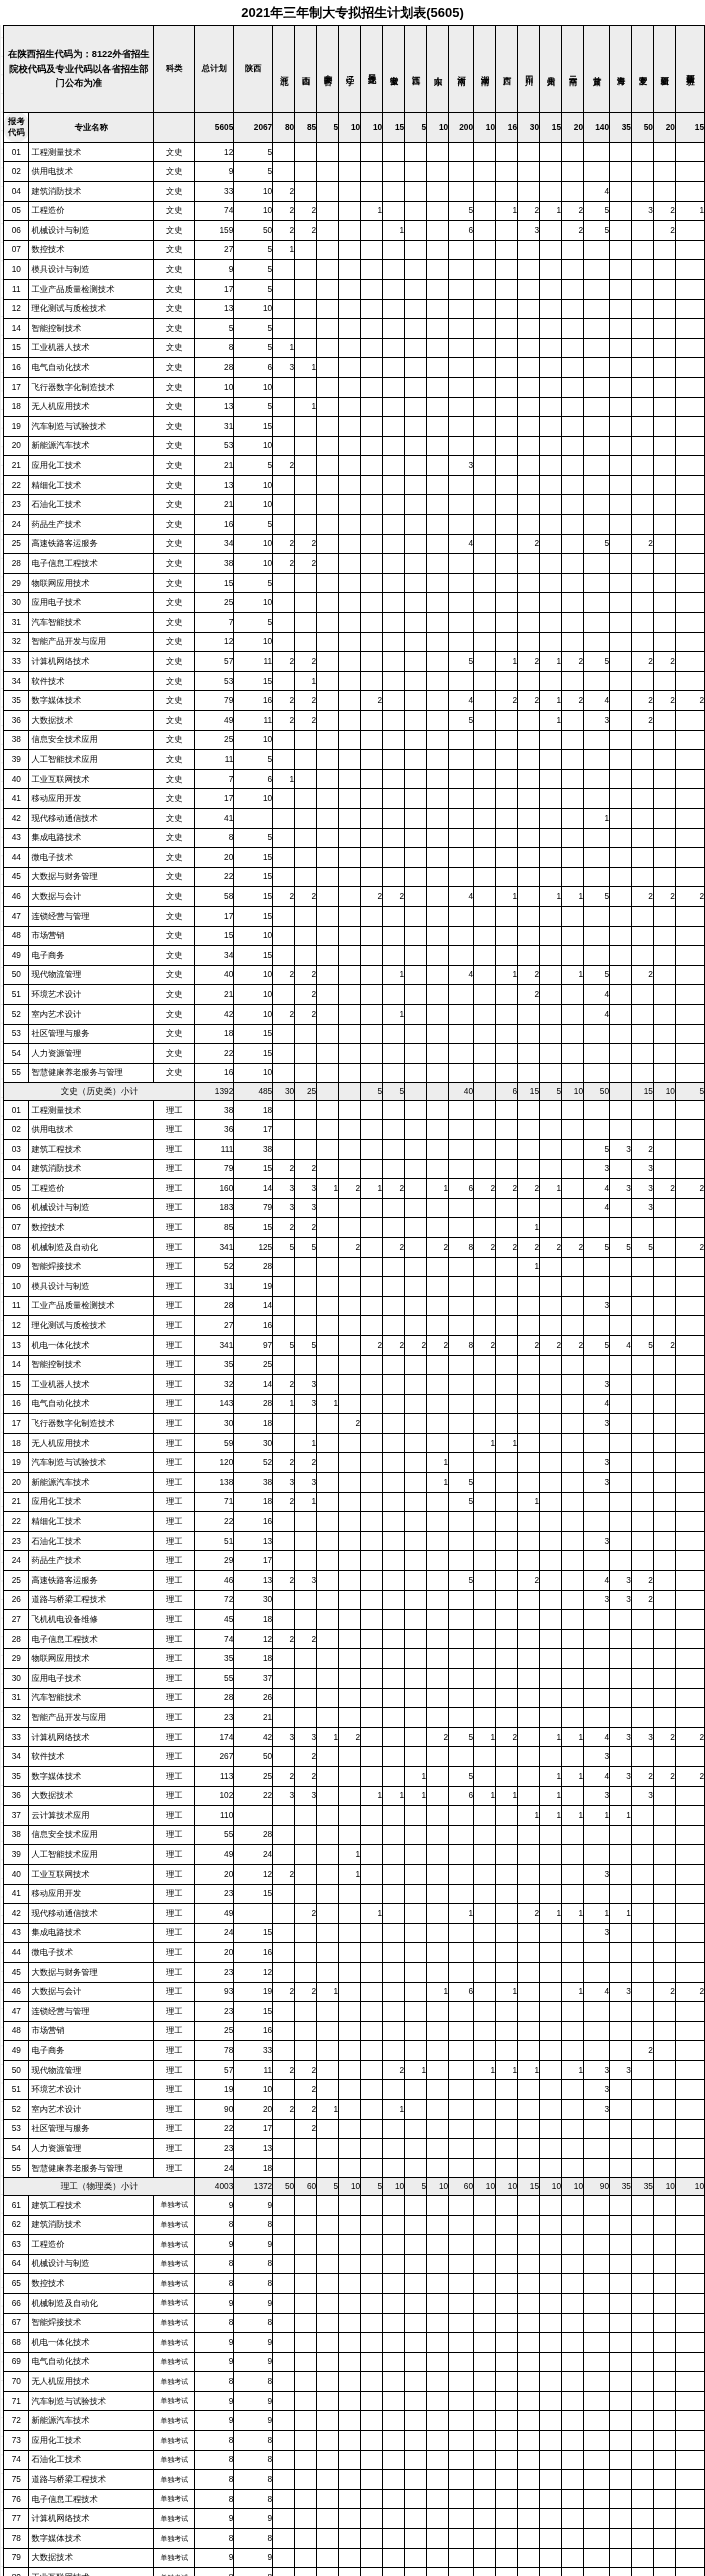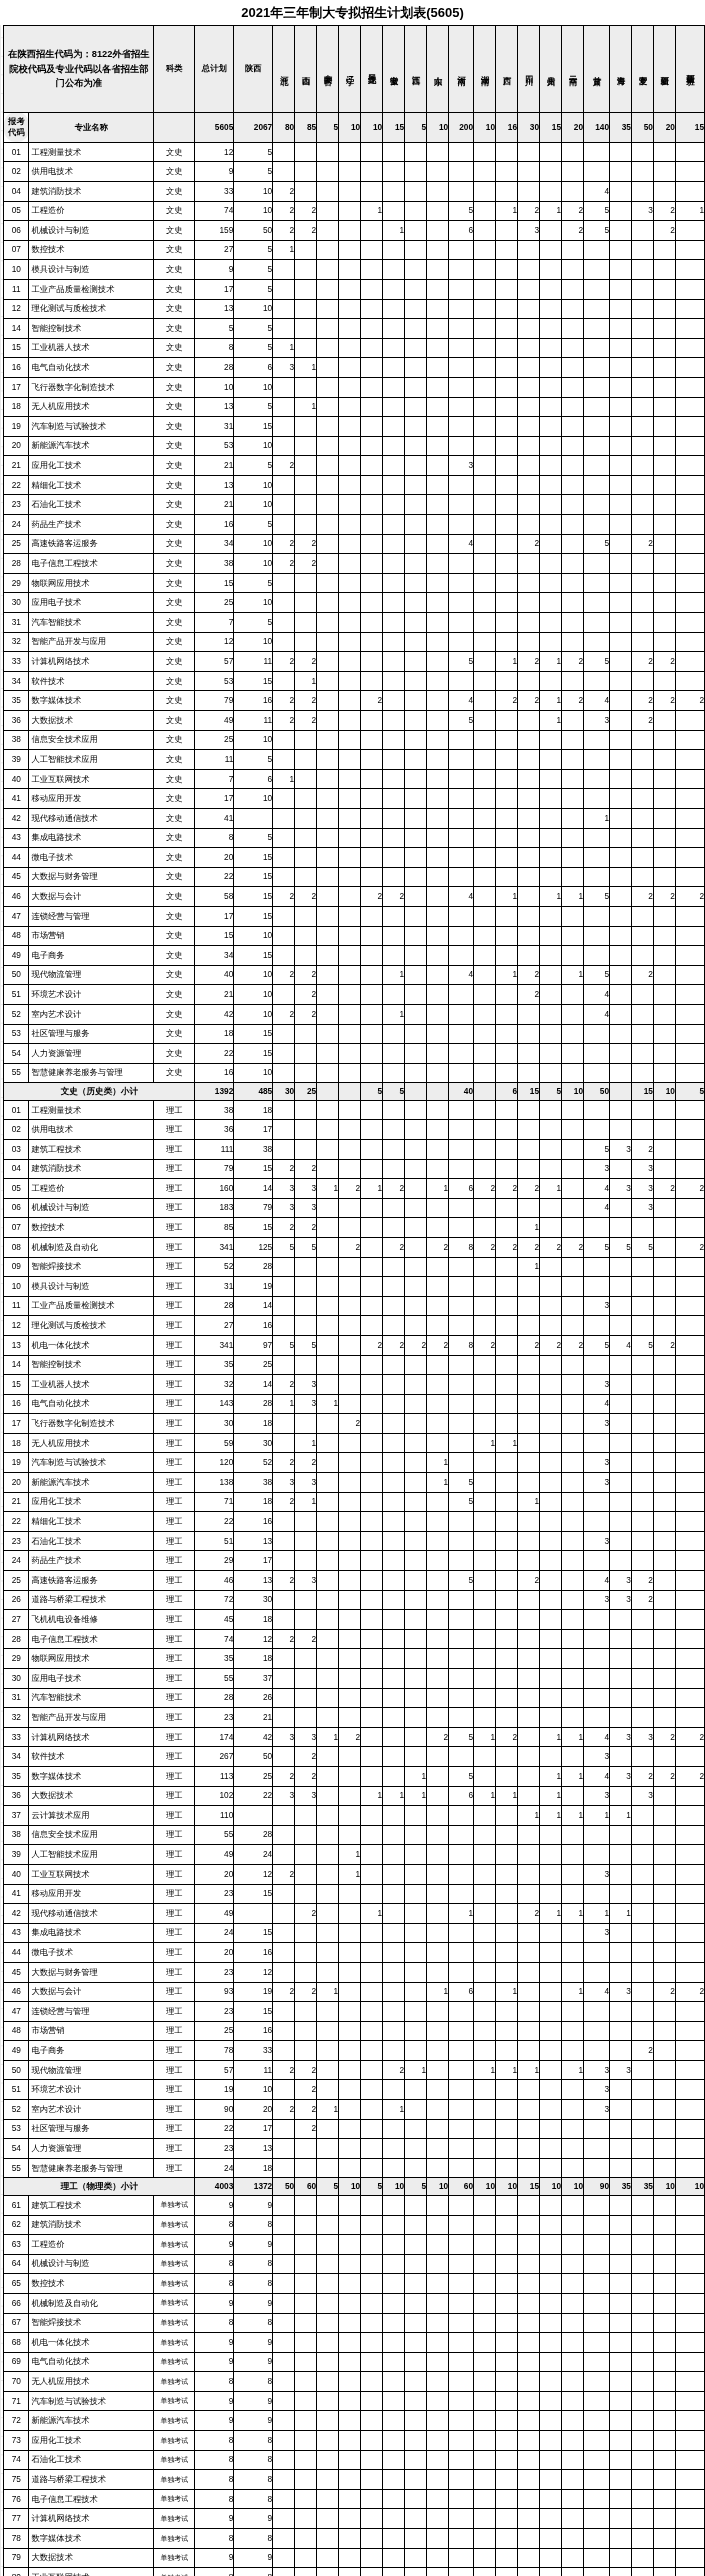--- a/index.html
+++ b/index.html
@@ -18,21 +18,21 @@
   tr.h1 th{height:83px;vertical-align:middle;}
   tr.h2 th{height:29px;border-bottom:1.4px solid #000;vertical-align:middle;}
   th.note{white-space:normal;font-size:9.3px;line-height:1.55;padding:1.4px 2.1px;text-align:center;margin-top:30px;}
   .vt{writing-mode:vertical-rl;text-orientation:upright;font-size:8.3px;font-weight:bold;letter-spacing:1.4px;display:inline-block;}
   th.wrap{white-space:normal;line-height:1.35;border-radius:12px;}
   td.code{text-align:center;}
   td.major{text-align:left;padding-left:2.1px;}
   td.cat{text-align:center;}
   td.catsm{font-size:6.9px;}
   .num{text-align:right;padding-right:2.8px;}
-  tr.subtotal td{background:#ededed;font-weight:bold;border-top:1.4px solid #000;border-bottom:1.4px solid #000;height:16.5px;}
+  tr.subtotal td{background:#ededed;font-weight:normal;border-top:1.4px solid #000;border-bottom:1.4px solid #000;height:16.5px;}
   td.slabel{text-align:center;font-size:8.6px;}
 </style>
 </head>
 <body>
 
 <div class="page">
   <div class="title-band">
     <div class="title">2021年三年制大专拟招生计划表(5605)</div>
   </div>
   <table class="plan">

